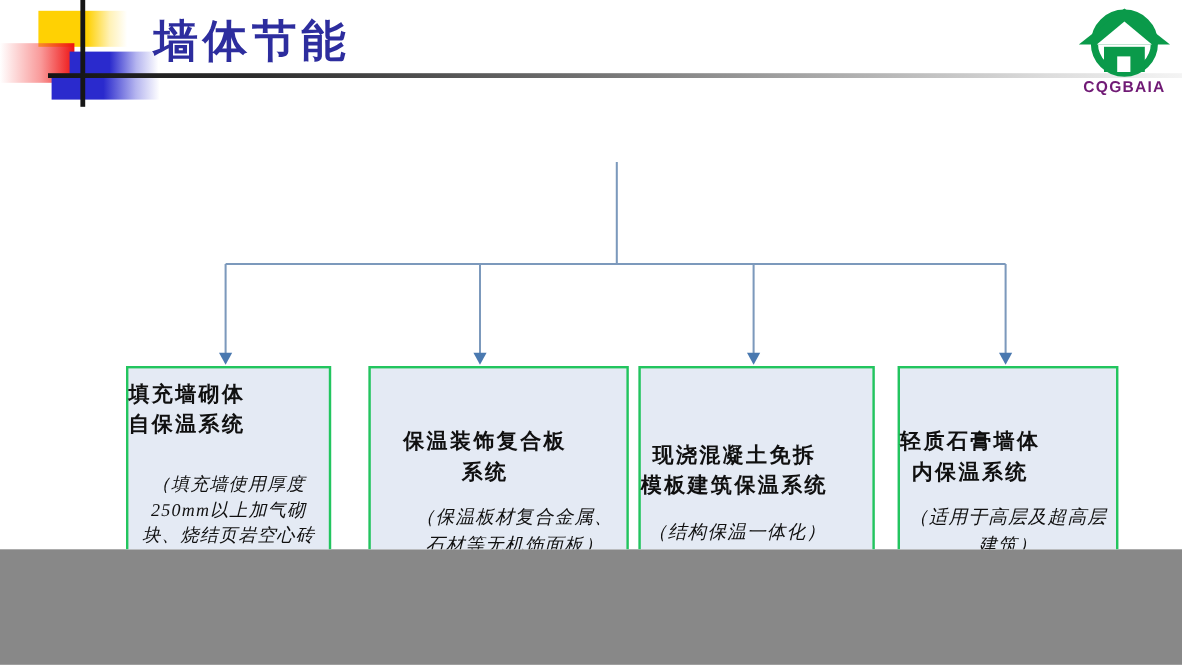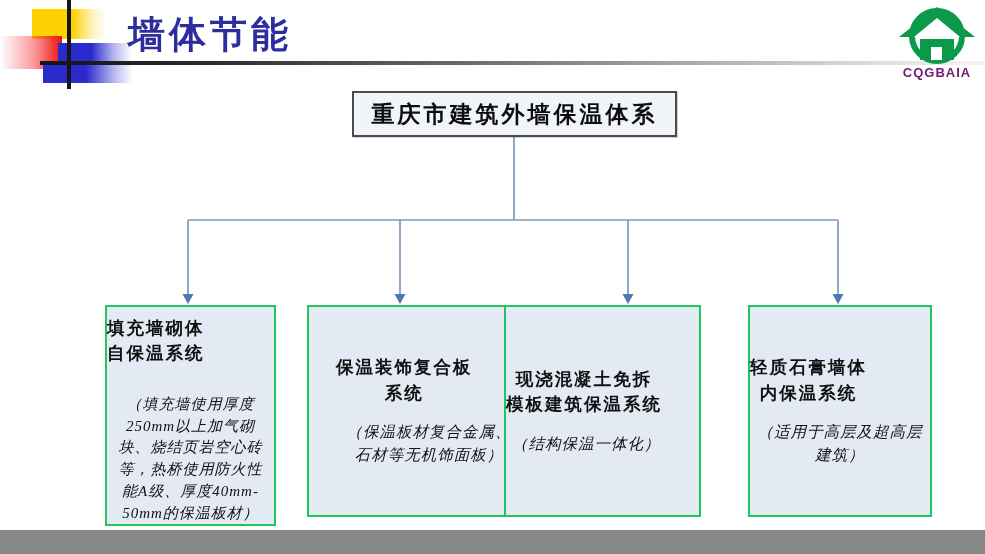--- a/index.html
+++ b/index.html
@@ -1,17 +1,17 @@
 <!DOCTYPE html>
 <html><head>
 <meta charset="utf-8">
 <style>
   html,body{margin:0;padding:0;background:#888;}
   .slide{
-    position:relative;width:985px;height:530px;background:#ffffff;
+    position:relative;width:985px;height:458px;background:#ffffff;
     overflow:hidden;margin:0 auto;
     font-family:"Liberation Sans","DejaVu Sans",sans-serif;
     text-decoration:underline;
   }
 
   
   .deco-yellow{position:absolute;left:32px;top:9px;width:74px;height:30px;
     background:linear-gradient(to right,#ffd103 0%,#ffd103 55%,rgba(255,230,120,.55) 80%,rgba(255,255,255,0) 100%);}
   .deco-red{position:absolute;left:0;top:36px;width:62px;height:33px;
     background:linear-gradient(to right,rgba(255,255,255,0) 0%,rgba(244,70,70,.55) 55%,#ee1111 100%);}
@@ -50,21 +50,21 @@
   }
   .child-box{
     position:absolute;top:305px;height:208px;
     background:#e4eaf4;border:2px solid #22c55e;
     box-sizing:content-box;
     display:flex;flex-direction:column;align-items:flex-start;
     color:#101010;
   }
   .cb-1{left:105px;width:167px;}
   .cb-2{left:307px;width:186px;padding-left:27px;}
-  .cb-3{left:504px;width:193px;}
+  .cb-3{left:532px;width:193px;}
   .cb-4{left:748px;width:180px;}
   .cb-top{justify-content:flex-start;padding-top:9px;}
   .cb-mid{justify-content:center;}
   .child-title{
     font-family:"Liberation Serif","DejaVu Serif",serif;
     font-weight:bold;font-size:17.5px;line-height:1.45;
     letter-spacing:2px;text-align:center;white-space:pre-line;
   }
   .child-body{
     font-family:"Liberation Serif","DejaVu Serif",serif;
@@ -105,23 +105,20 @@
     <line x1="188" y1="220" x2="188" y2="295" stroke="#7c99bc" stroke-width="1.7"></line>
     <line x1="400" y1="220" x2="400" y2="295" stroke="#7c99bc" stroke-width="1.7"></line>
     <line x1="628" y1="220" x2="628" y2="295" stroke="#7c99bc" stroke-width="1.7"></line>
     <line x1="838" y1="220" x2="838" y2="295" stroke="#7c99bc" stroke-width="1.7"></line>
     <polygon points="182.5,294 193.5,294 188,304" fill="#4a79b0"></polygon>
     <polygon points="394.5,294 405.5,294 400,304" fill="#4a79b0"></polygon>
     <polygon points="622.5,294 633.5,294 628,304" fill="#4a79b0"></polygon>
     <polygon points="832.5,294 843.5,294 838,304" fill="#4a79b0"></polygon>
   </svg>
 
-  <div class="root-box">
-    <span>重庆市建筑外墙保温体系</span>
-  </div>
 
   <div class="child-box cb-1 cb-top">
     <div class="child-title">填充墙砌体
 自保温系统</div>
     <div class="child-body">（填充墙使用厚度250mm以上加气砌块、烧结页岩空心砖等，热桥使用防火性能A级、厚度40mm-50mm的保温板材）</div>
   </div>
 
   <div class="child-box cb-2 cb-mid">
     <div class="child-title">保温装饰复合板
 系统</div>

